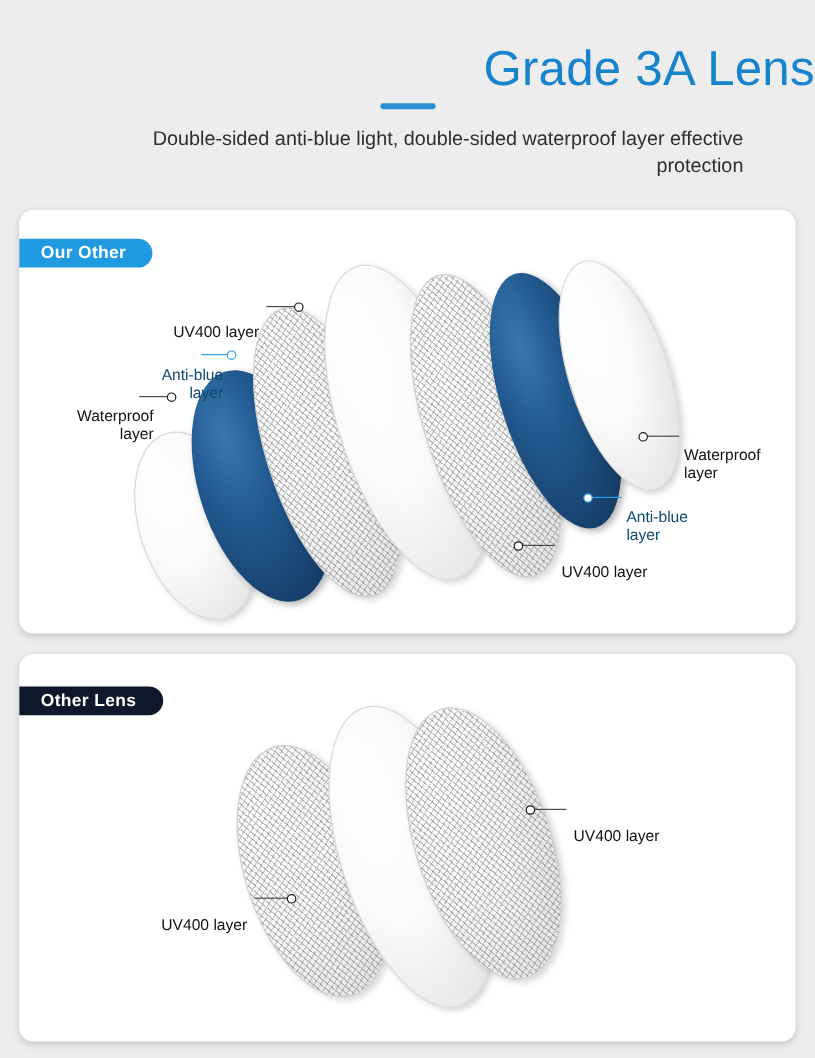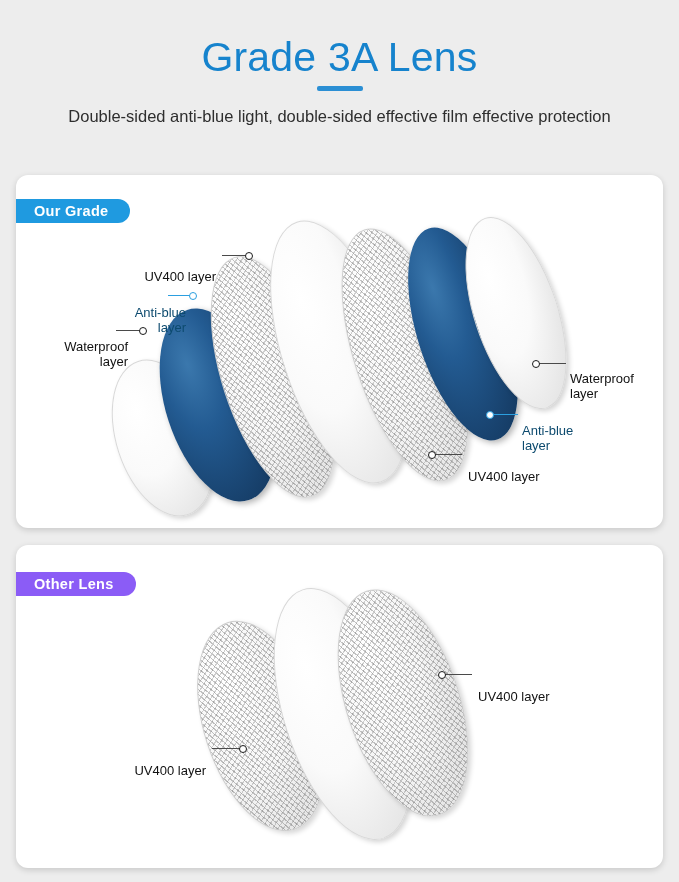--- a/index.html
+++ b/index.html
@@ -4,21 +4,21 @@
 <style>
   html,body{margin:0;padding:0;}
   body{
     width:679px;height:882px;
     background:#ededed;
     font-family:"Liberation Sans","DejaVu Sans",sans-serif;
     overflow:hidden;position:relative;
   }
 
   
-  #header{padding-top:36px;text-align:center;}
+  #header{padding-top:36px;text-align:right;}
   #page-title{
     font-size:41px;line-height:1.05;font-weight:400;
     color:#1683cd;letter-spacing:.2px;
   }
   #title-underline{
     width:46px;height:5px;border-radius:2px;
     background:#2b8fd4;margin:7px auto 0;
   }
   #subtitle{
     margin:14px auto 0;max-width:560px;
@@ -38,21 +38,21 @@
   
   .badge{
     position:absolute;top:24px;left:0;
     height:24px;line-height:24px;
     padding:0 22px 0 18px;
     border-radius:0 14px 14px 0;
     color:#fff;font-size:14.5px;font-weight:700;
     letter-spacing:.3px;white-space:nowrap;
   }
   #badge-our-lens{background:#1f9ae0;}
-  #badge-other-lens{background:#8b5cf6;top:27px;}
+  #badge-other-lens{background:#0f172a;top:27px;}
 
   
   .stage{position:absolute;inset:0;}
   .lens{
     position:absolute;
     border-radius:50%;
     transform:rotate(-18deg);
   }
   
   .lens.clear{
@@ -94,26 +94,26 @@
     background:#fff;border:1.5px solid #1a1a1a;
   }
   .dot.blue{border-color:#2b9fe0;}
 </style>
 </head>
 <body>
 
 <div id="header">
   <div id="page-title">Grade 3A Lens</div>
   <div id="title-underline"></div>
-  <div id="subtitle">Double-sided anti-blue light, double-sided effective film effective protection</div>
+  <div id="subtitle">Double-sided anti-blue light, double-sided waterproof layer effective protection</div>
 </div>
 
 <div class="card" id="card-our-lens">
 
-  <div class="badge" id="badge-our-lens">Our Grade</div>
+  <div class="badge" id="badge-our-lens">Our Other</div>
 
   <div class="stage">
 
     <div class="lens clear" style="left:100px;top:182px;width:92px;height:160px;"></div>
     <div class="lens navy" style="left:150px;top:130px;width:104px;height:200px;"></div>
     <div class="lens mesh" style="left:206px;top:76px;width:100px;height:250px;"></div>
     <div class="lens clear" style="left:266px;top:40px;width:112px;height:272px;"></div>
     <div class="lens mesh" style="left:338px;top:48px;width:100px;height:262px;"></div>
     <div class="lens navy" style="left:402px;top:48px;width:90px;height:222px;"></div>
     <div class="lens clear" style="left:458px;top:38px;width:82px;height:198px;"></div>

